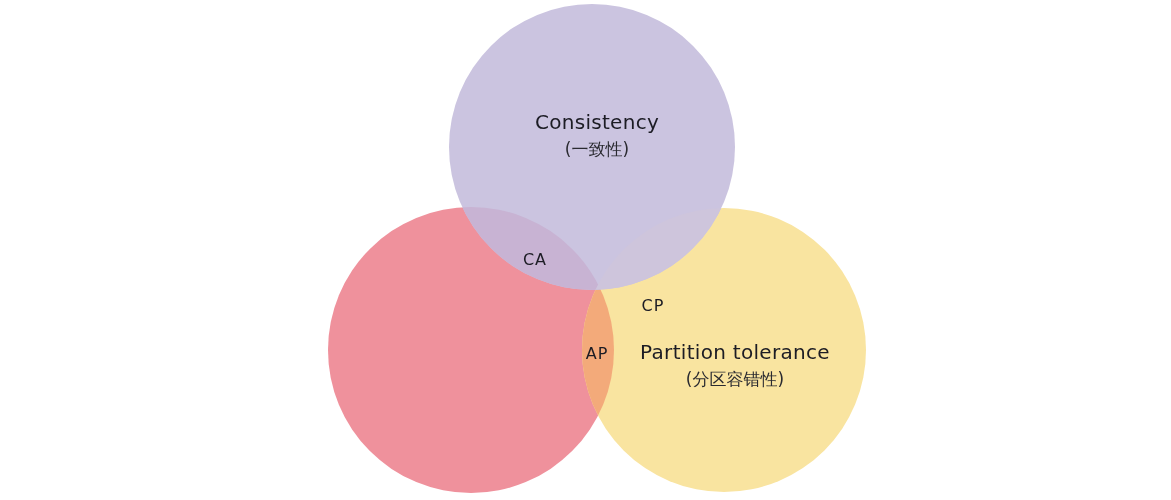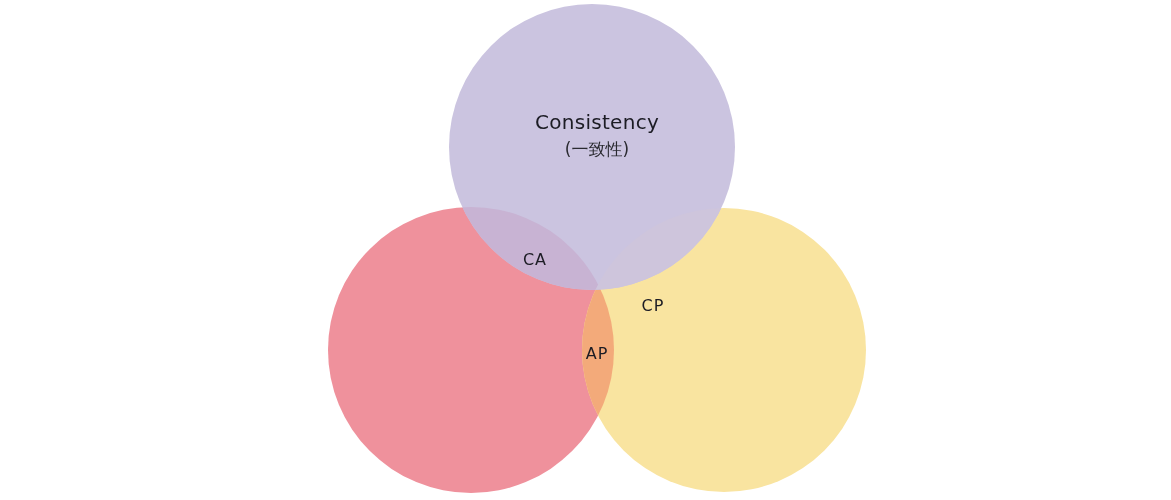--- a/index.html
+++ b/index.html
@@ -86,18 +86,22 @@
     </g>
   </svg>
 
   
   <div class="label" style="left:597px; top:110px;">
     <span class="en">Consistency</span>
     <span class="zh">(一致性)</span>
   </div>
 
 
+  <div class="label" style="left:735px; top:340px;">
+    <span class="en">Partition tolerance</span>
+    <span class="zh">(分区容错性)</span>
+  </div>
 
   
   <div class="pair" style="left:535px; top:259px;">CA</div>
   <div class="pair" style="left:653px; top:259px;margin-top:46px;">CP</div>
   <div class="pair" style="left:597px; top:353px;">AP</div>
 </div>
 
 </body></html>

